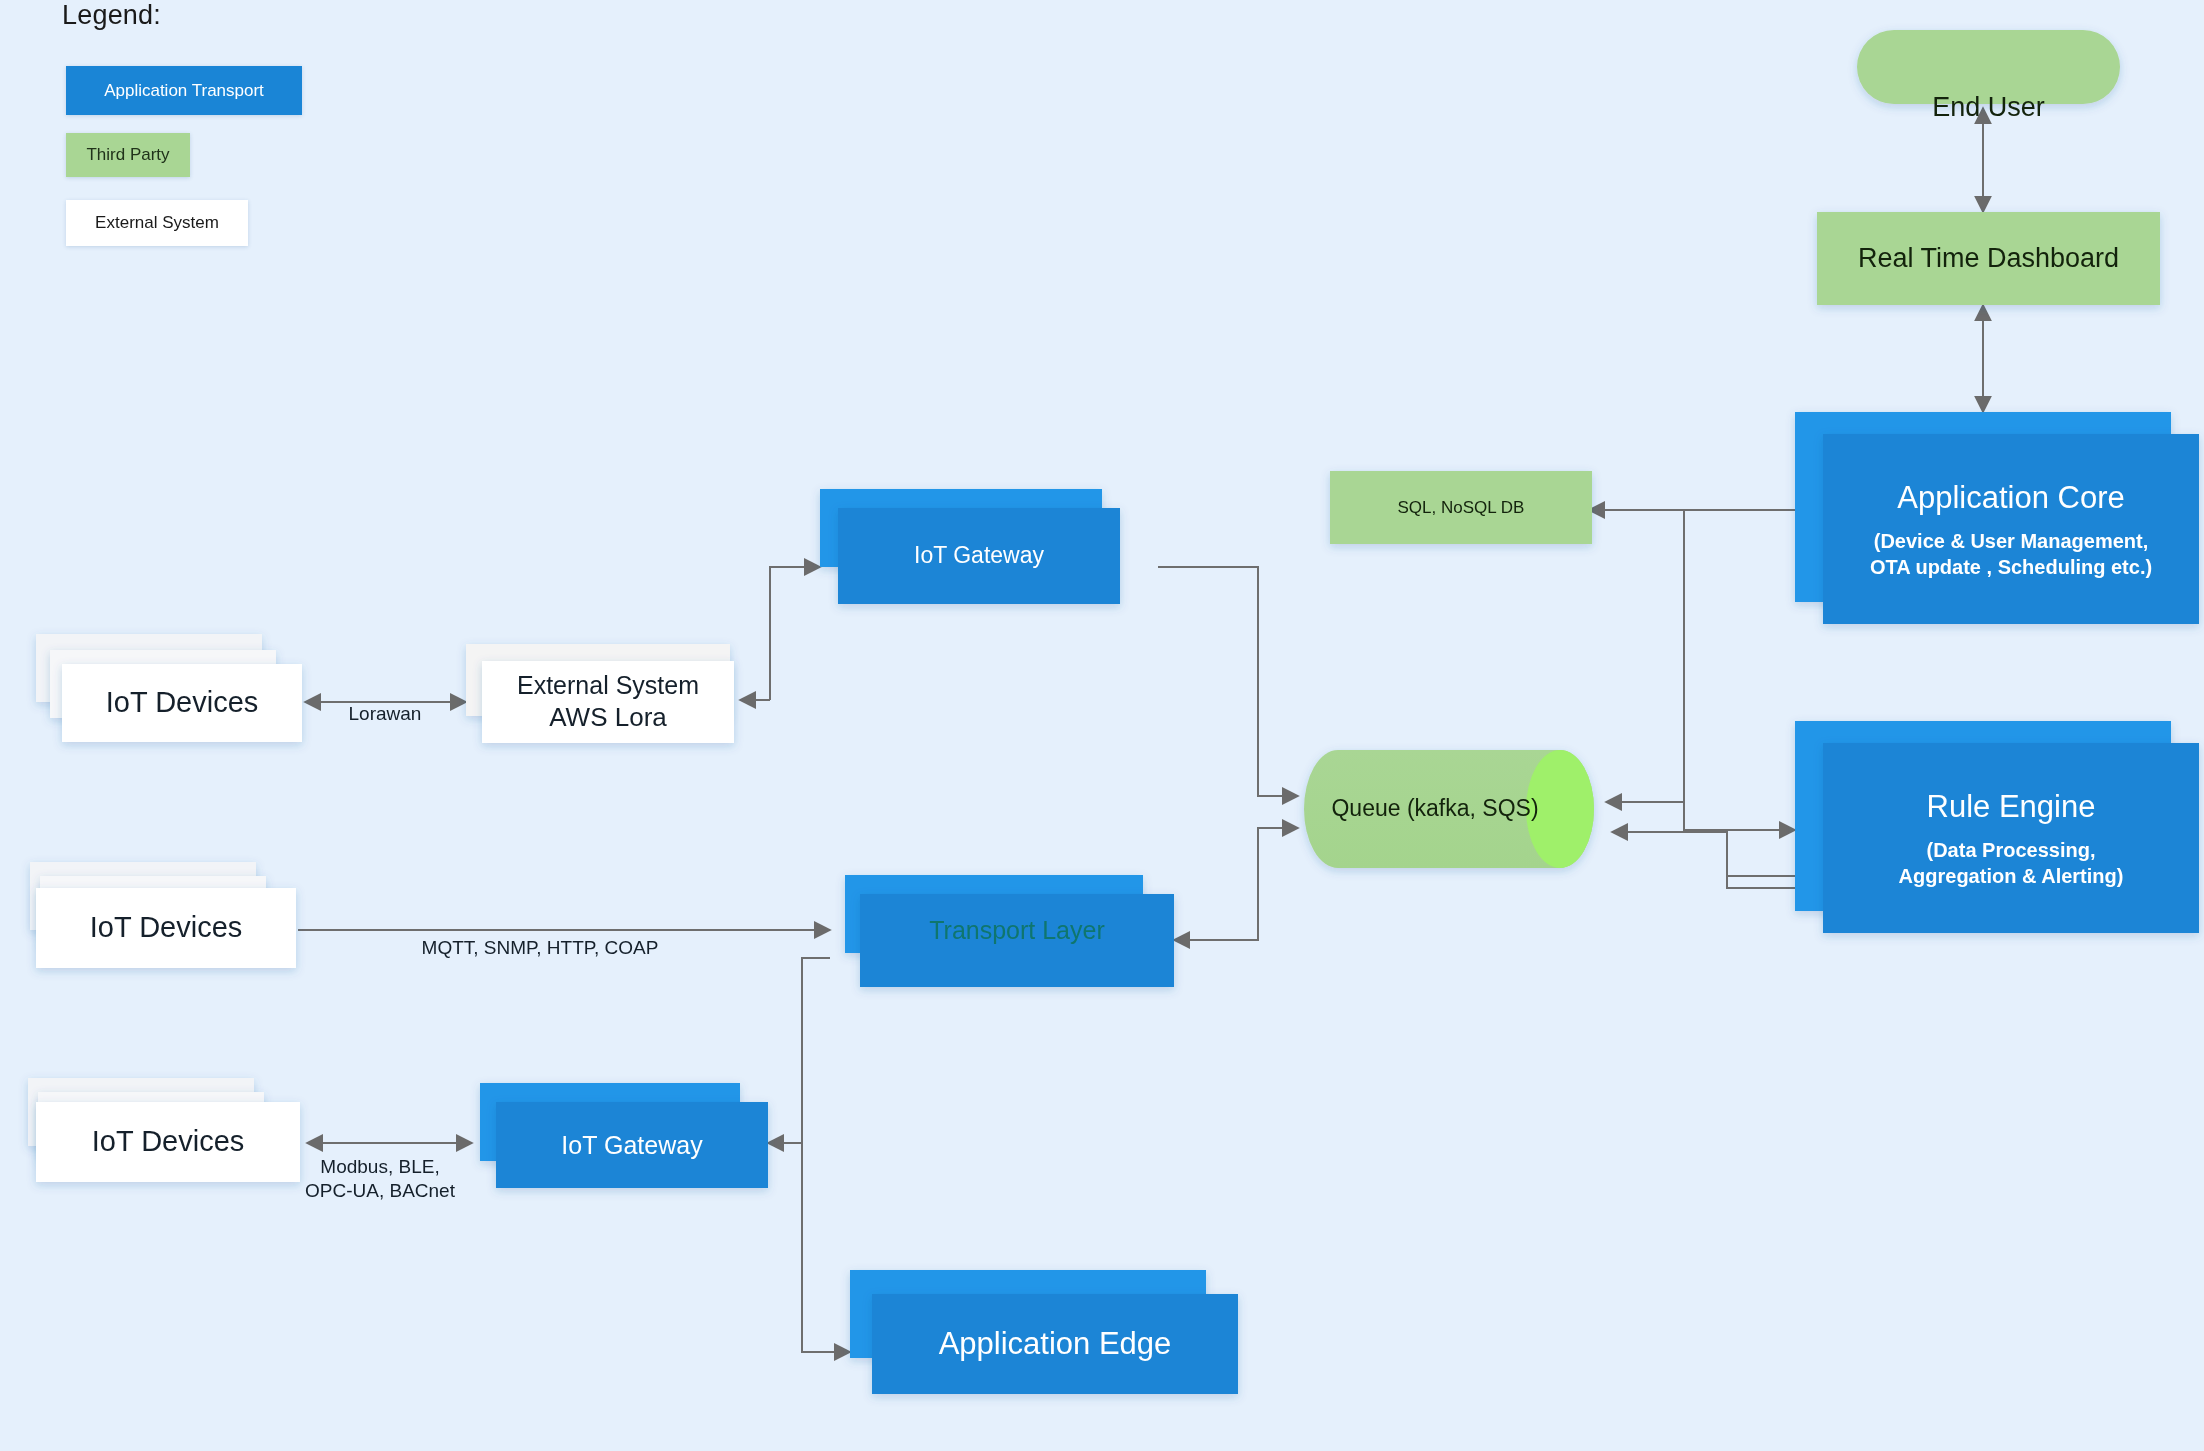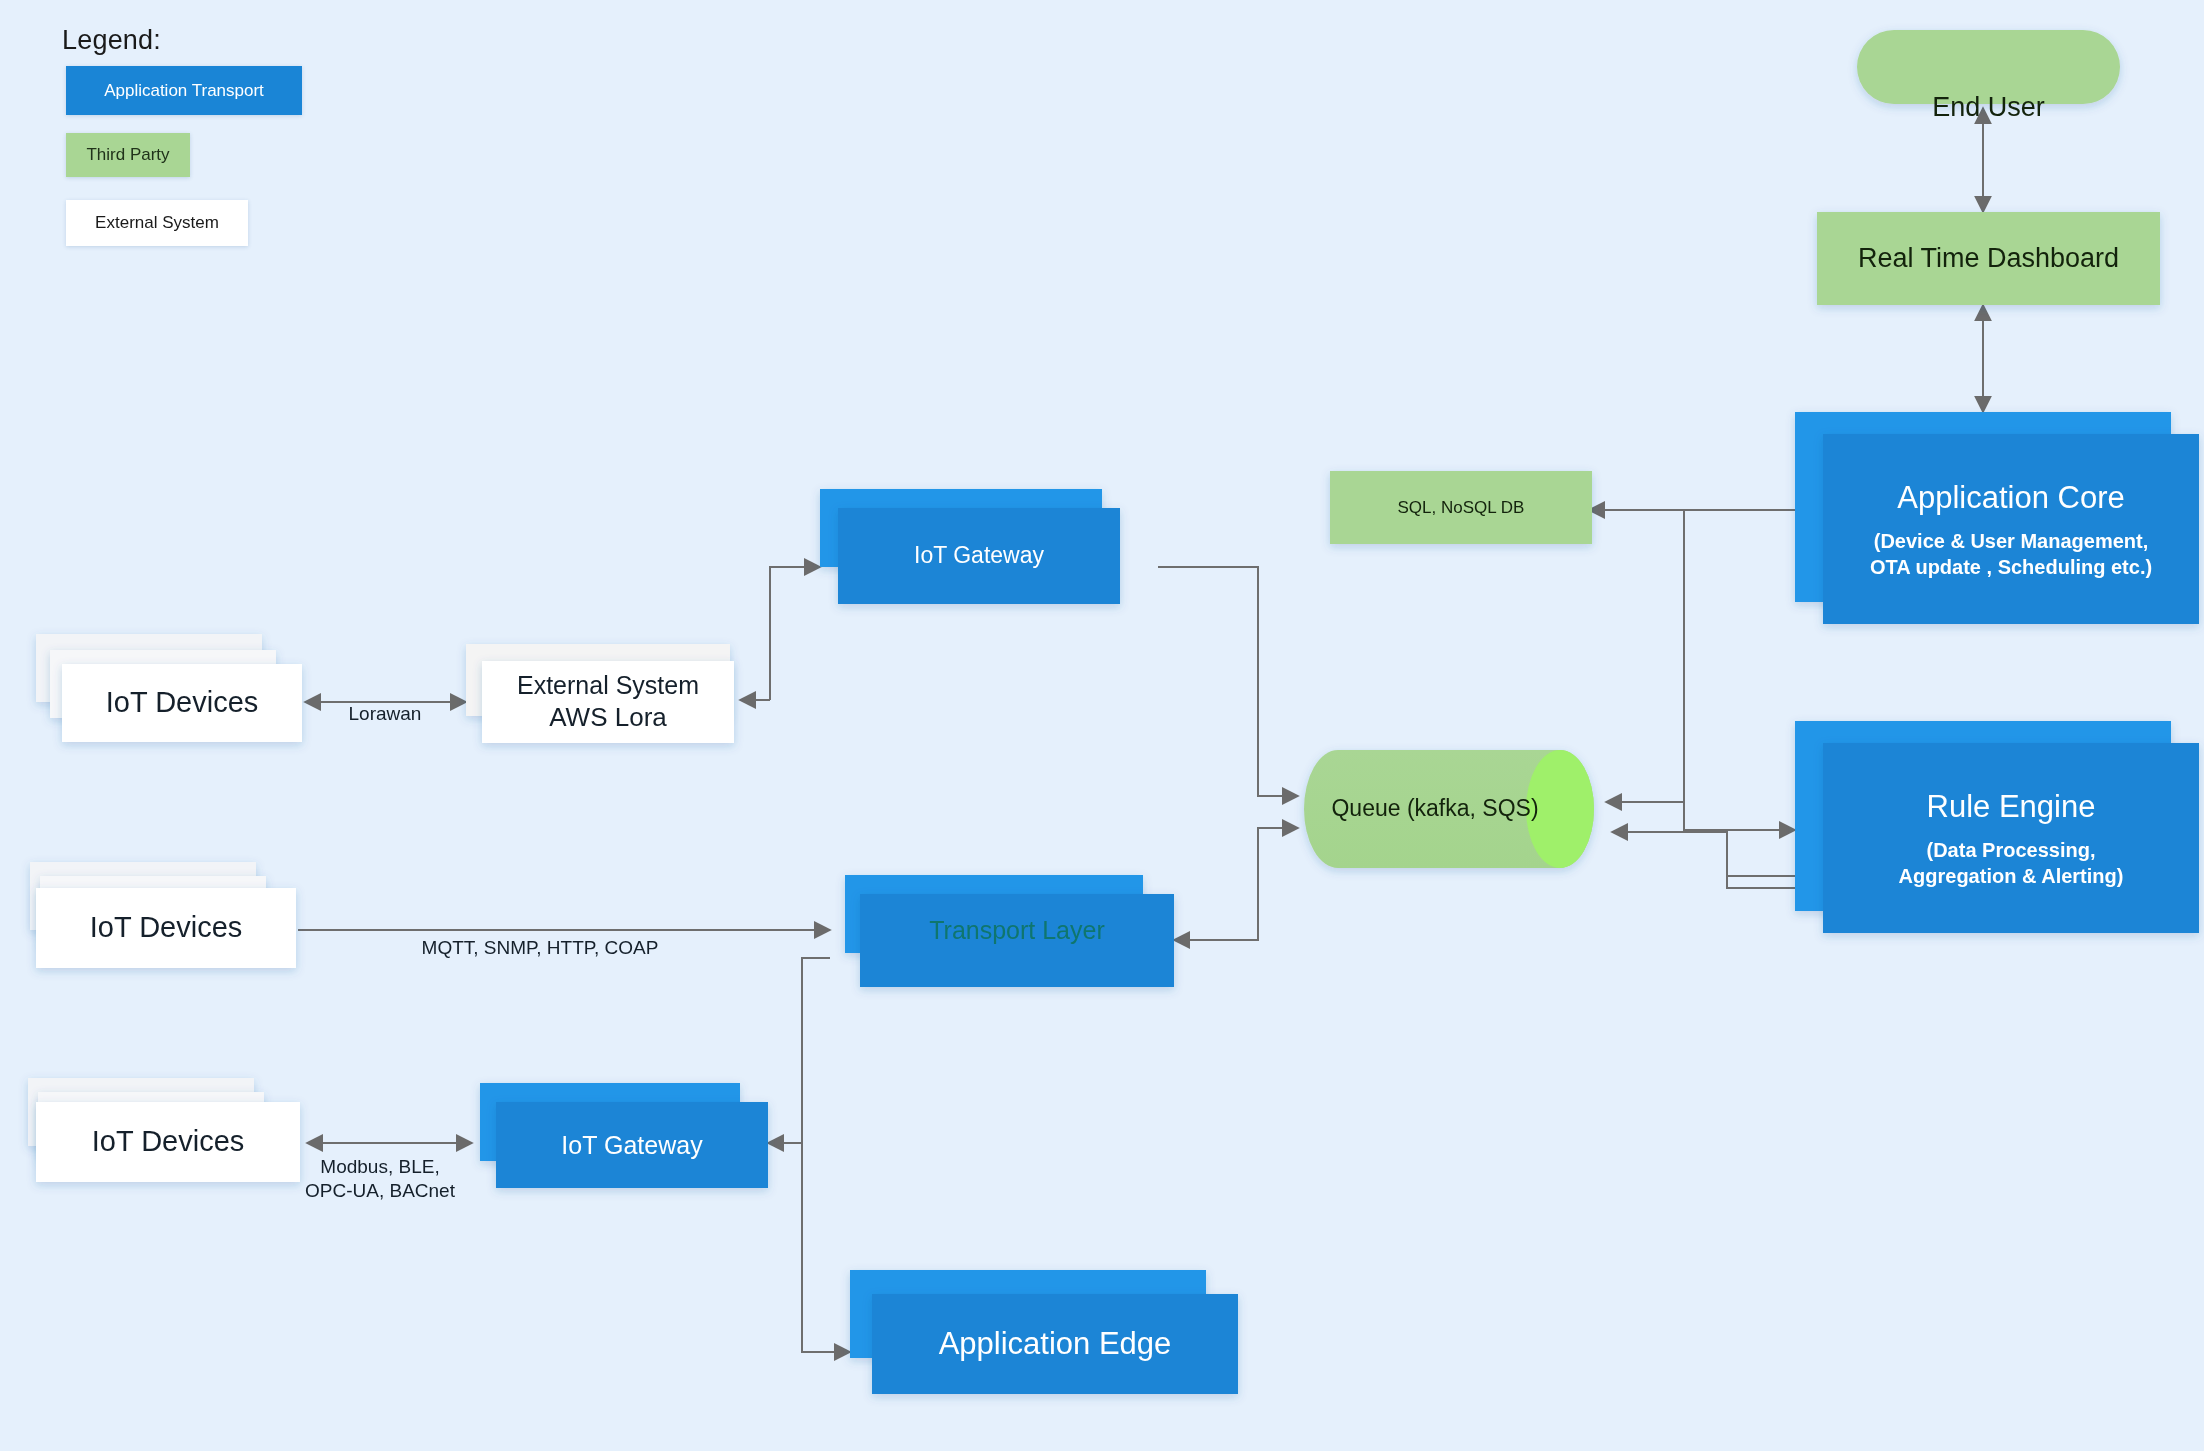--- a/index.html
+++ b/index.html
@@ -20,21 +20,20 @@
     width: 2204px;
     height: 1451px;
   }
   .legend-title {
     position: absolute;
     left: 62px;
     top: 0;
     font-size: 27px;
     color: #1a1a1a;
     letter-spacing: .2px;
-    margin-top: 25px;
   }
   .legend-chip {
     position: absolute;
     display: flex;
     align-items: center;
     justify-content: center;
     font-size: 17px;
     box-shadow: 0 1px 4px rgba(30,80,140,.18);
   }
   .lg-app {

